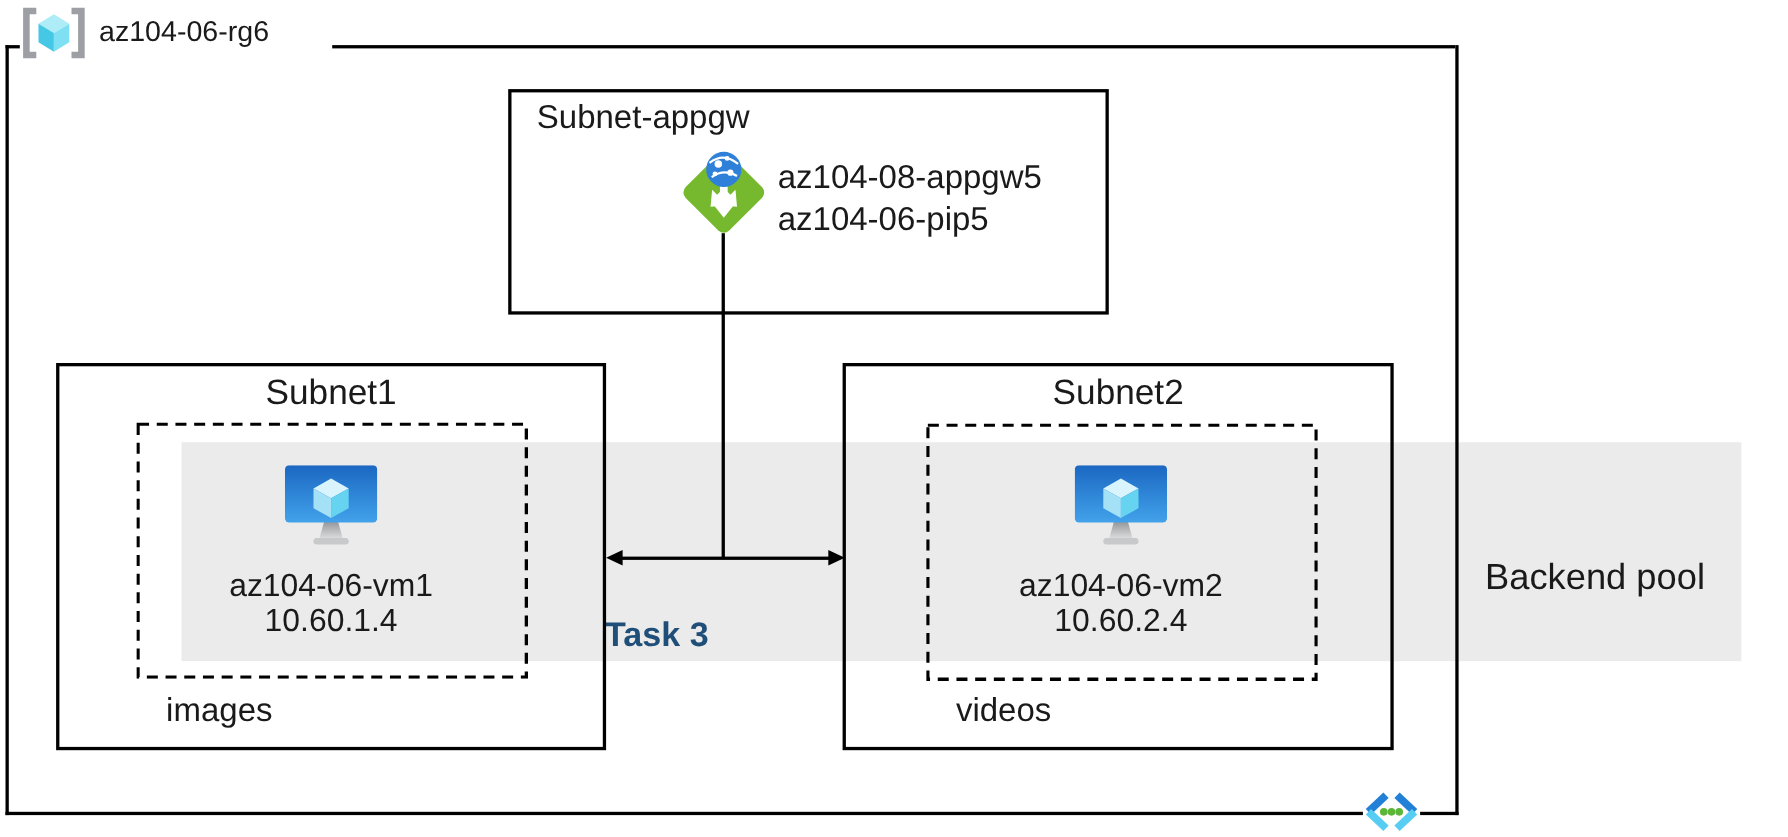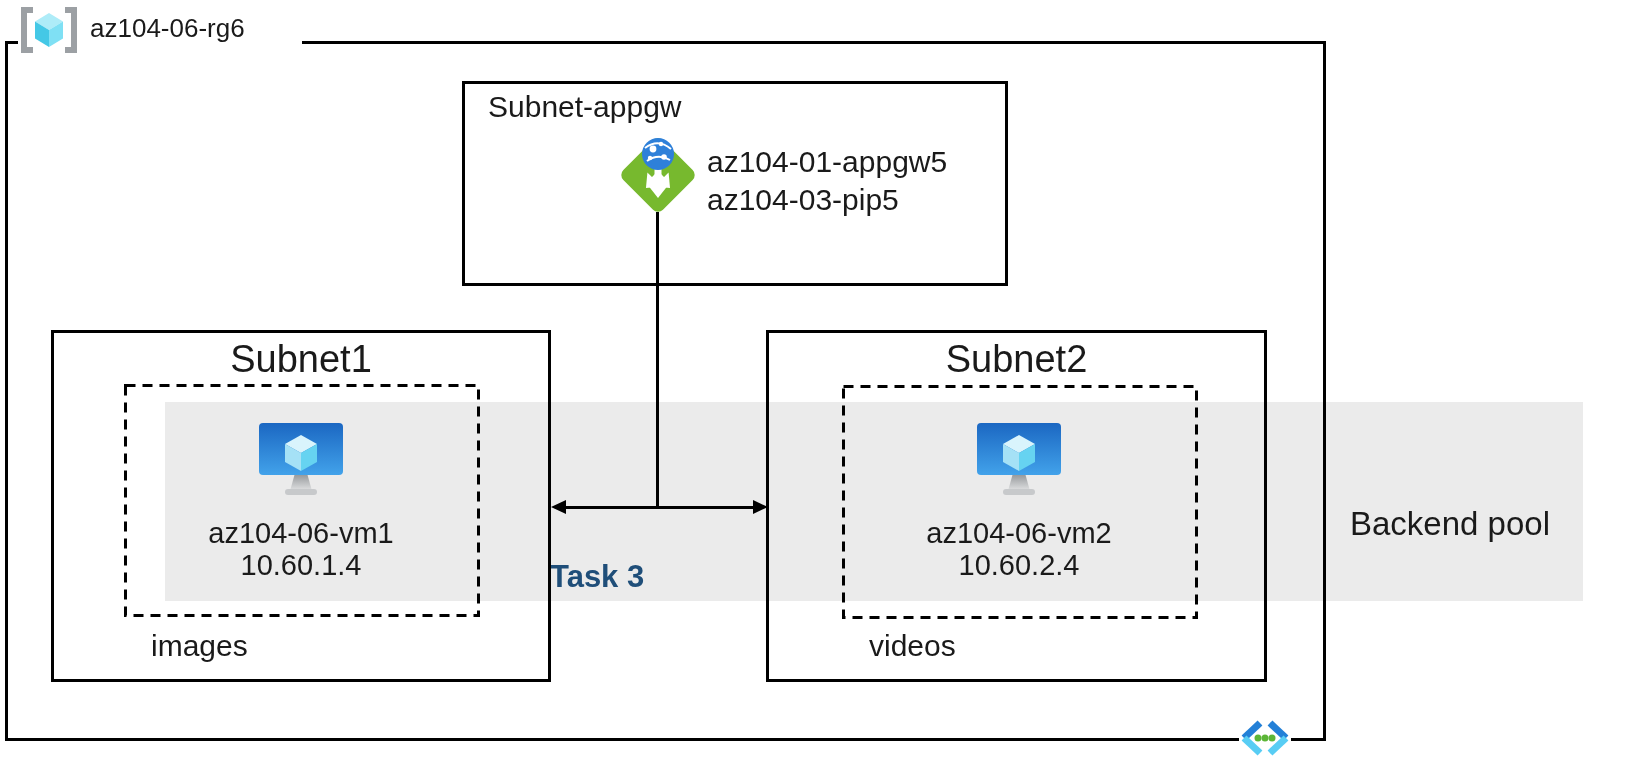--- a/index.html
+++ b/index.html
@@ -37,21 +37,21 @@
   .arrow-head-left{left:551px;top:500px;width:0;height:0;
     border-top:7px solid transparent;border-bottom:7px solid transparent;border-right:15px solid #000;}
   .arrow-head-right{left:753px;top:500px;width:0;height:0;
     border-top:7px solid transparent;border-bottom:7px solid transparent;border-left:15px solid #000;}
   .task-label{left:550px;top:559px;width:200px;
     font-size:31px;font-weight:bold;color:#1F4E79;}
 
   
   .subnet1-box{left:51px;top:330px;width:494px;height:346px;border:3px solid #000;}
   .subnet2-box{left:766px;top:330px;width:495px;height:346px;border:3px solid #000;}
-  .subnet-title{top:338px;font-size:38px;text-align:center;}
+  .subnet-title{top:338px;font-size:32px;text-align:center;}
   .subnet1-title{left:51px;width:500px;}
   .subnet2-title{left:766px;width:501px;}
   .dashed1{left:124px;top:384px;}
   .dashed2{left:842px;top:385px;}
   .vm1-icon{left:259px;top:423px;width:84px;height:74px;}
   .vm2-icon{left:977px;top:423px;width:84px;height:74px;}
   .vm-text{top:517px;width:300px;text-align:center;font-size:29px;line-height:32px;}
   .vm1-text{left:151px;}
   .vm2-text{left:869px;}
   .container-label{top:629px;width:300px;text-align:left;font-size:30px;}
@@ -101,22 +101,22 @@
     </g>
     <circle cx="45" cy="24" r="16" fill="#2E80D9"></circle>
     <path d="M32 18 Q45 8 58 19" fill="none" stroke="#ffffff" stroke-width="2"></path>
     <path d="M34 31 Q45 23 57 30" fill="none" stroke="#ffffff" stroke-width="2"></path>
     <circle cx="40" cy="19" r="3.4" fill="#ffffff"></circle>
     <circle cx="51" cy="27" r="2.8" fill="#ffffff"></circle>
     <circle cx="48" cy="14" r="2.2" fill="#ffffff"></circle>
     <circle cx="37" cy="28" r="2.2" fill="#ffffff"></circle>
   </svg>
   <div class="abs appgw-lines">
-    <div>az104-01-appgw5</div>
-    <div>az104-03-pip5</div>
+    <div>az104-08-appgw5</div>
+    <div>az104-06-pip5</div>
   </div>
 
   <div class="abs connector"></div>
   <div class="abs arrow-line"></div>
   <div class="abs arrow-head-left"></div>
   <div class="abs arrow-head-right"></div>
   <div class="abs task-label">Task 3</div>
 
   <div class="abs subnet1-box"></div>
   <div class="abs subnet-title subnet1-title">Subnet1</div>

